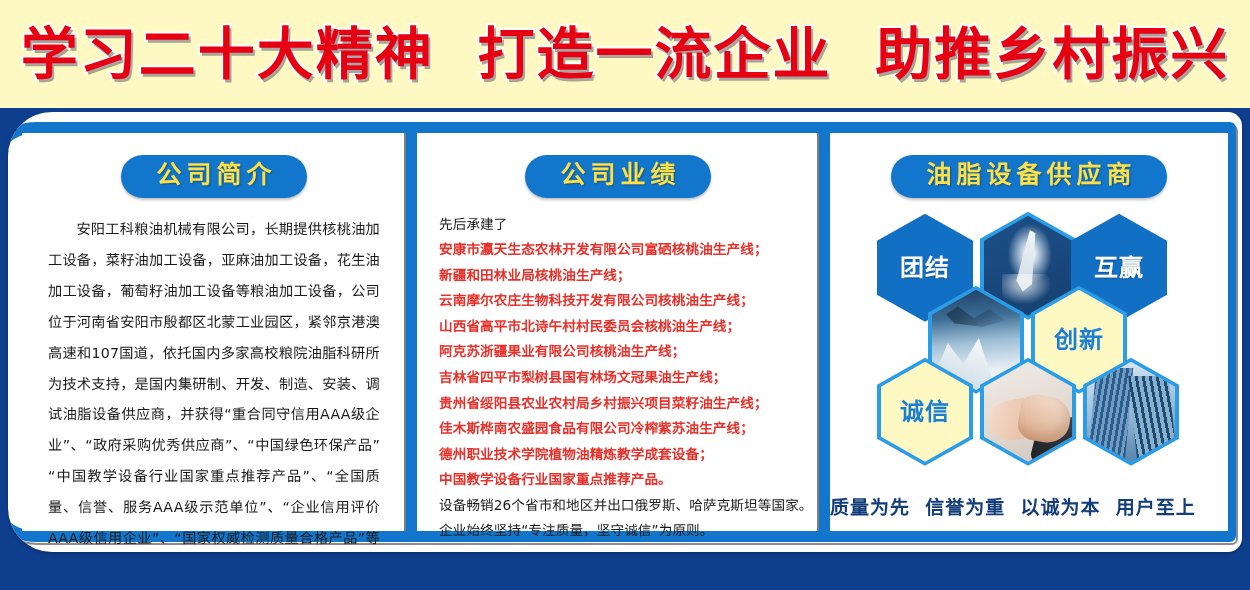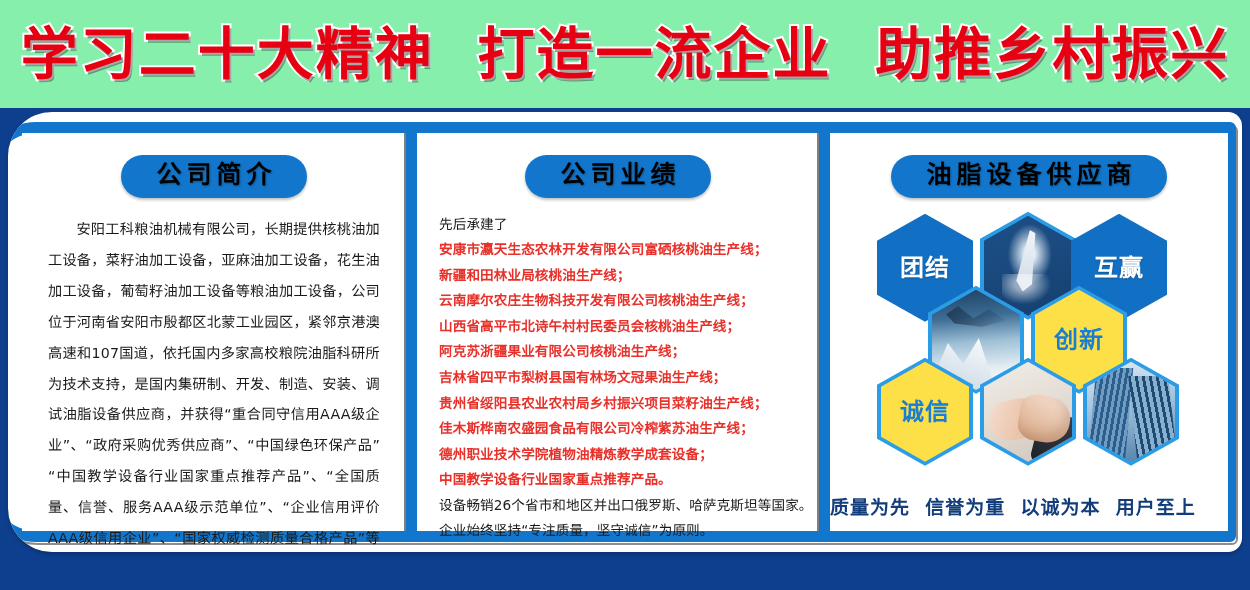--- a/index.html
+++ b/index.html
@@ -6,21 +6,21 @@
   body{
     width:1250px;height:590px;overflow:hidden;
     font-family:"Liberation Sans","DejaVu Sans",sans-serif;
     background:#0e3f8f;
   }
   .stage{position:relative;width:1250px;height:590px;background:#0e3f8f;overflow:hidden;}
 
   
   .title-band{
     position:absolute;left:0;top:0;width:1250px;height:108px;
-    background:#86efac;display:flex;align-items:center;justify-content:center;
+    background:#fef9c3;display:flex;align-items:center;justify-content:center;
   }
   .title-text{
     font-family:"DejaVu Sans","Liberation Sans",sans-serif;
     font-size:57px;font-weight:bold;letter-spacing:2px;
     color:#e60012;
     -webkit-text-stroke:4px #ffffff;
     paint-order:stroke fill;
     text-shadow:2px 3px 0 rgba(0,0,0,.35);
     white-space:pre;
     line-height:1;
@@ -56,21 +56,21 @@
     background:rgba(0,0,0,.5);
   }
   .panel{position:relative;background:#ffffff;flex:1 1 0;min-width:0;}
   .panel.p1{flex:0 0 384px;}
   .panel.p2{flex:0 0 402px;}
   .panel.p3{flex:1 1 auto;}
 
   
   .pill{
     margin:22px auto 0 auto;
-    background:#1277cc;color:#000000;
+    background:#1277cc;color:#fde047;
     border-radius:22px;
     font-family:"DejaVu Sans","Liberation Sans",sans-serif;
     font-size:25px;font-weight:bold;letter-spacing:5px;
     text-align:center;
     padding:6px 30px 8px 35px;
     width:max-content;
     text-shadow:1px 1px 2px rgba(0,0,0,.3);
     box-shadow:0 2px 3px rgba(0,0,0,.25);
     line-height:1.15;
   }
@@ -103,21 +103,21 @@
   }
   .hex .inner{
     position:absolute;inset:4px;
     clip-path:polygon(50% 0%,100% 25%,100% 75%,50% 100%,0% 75%,0% 25%);
     display:flex;align-items:center;justify-content:center;
     overflow:hidden;
   }
   .hex.solid{background:#1270c4;}
   .hex.solid .inner{background:#1270c4;}
   .hex.outline{background:#2b9ce6;}
-  .hex.outline .inner{background:#fde047;}
+  .hex.outline .inner{background:#fef9c3;}
   .hex.framed{background:#2b9ce6;}
   .hexlabel{
     font-family:Liberation Sans, sans-serif;
     font-size:24px;font-weight:bold;letter-spacing:1px;line-height:1;
     position:relative;z-index:2;
   }
   .hex.solid .hexlabel{color:#ffffff;text-shadow:0 1px 2px rgba(0,0,0,.25);}
   .hex.outline .hexlabel{color:#1a7fd4;}
 
   

